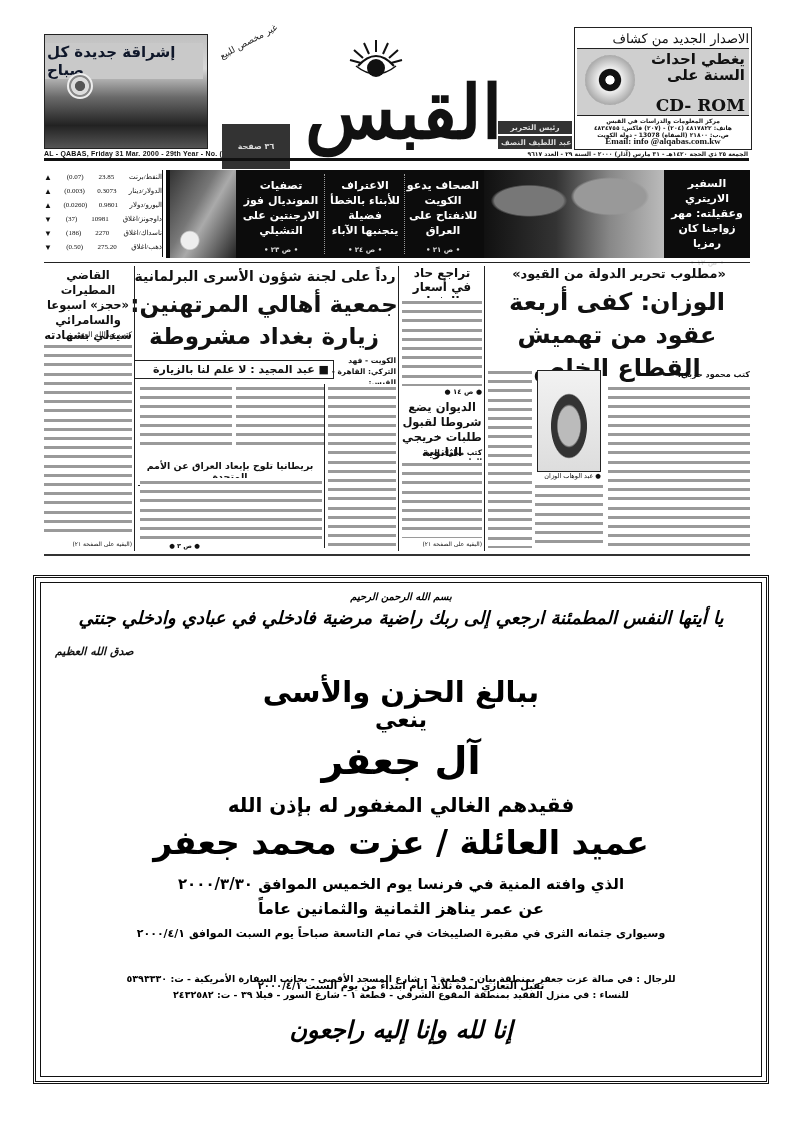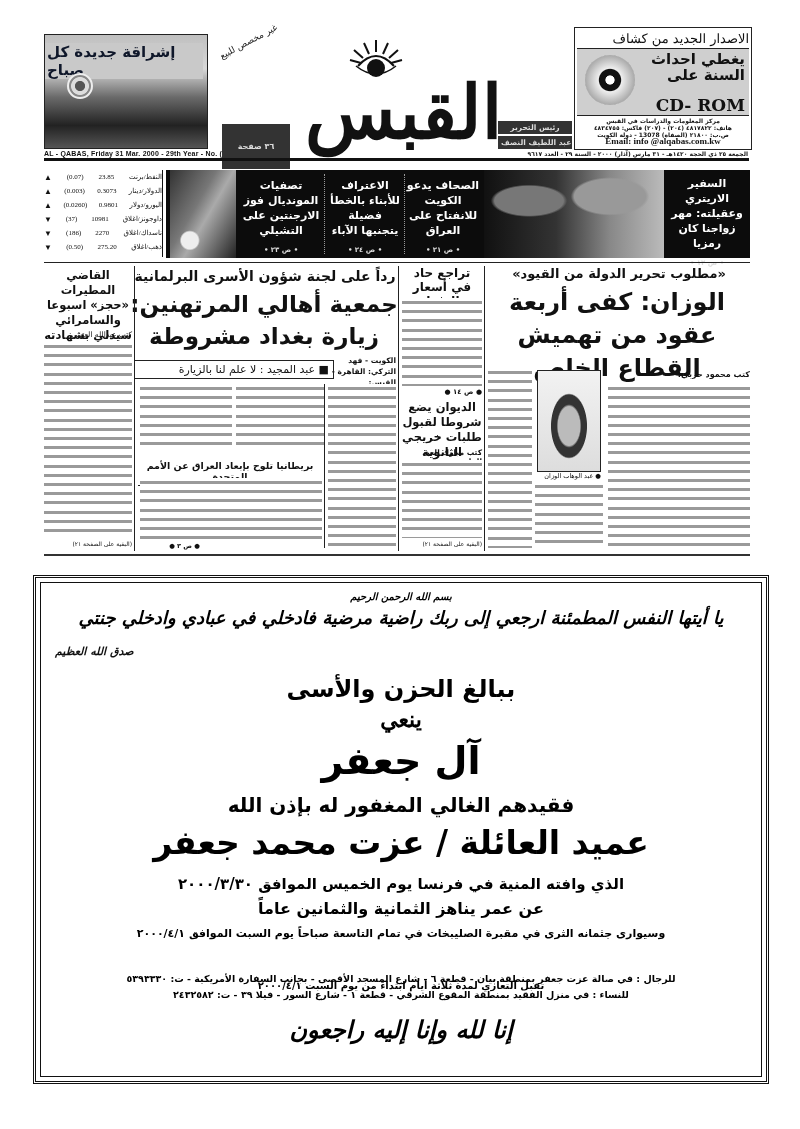--- a/index.html
+++ b/index.html
@@ -181,21 +181,21 @@
 <div class="abs h-big" style="left:402px;top:400px;width:80px;font-size:11.5px;line-height:15px;">الديوان يضع شروطا لقبول طلبات خريجي الثانوية</div>
 <div class="abs rtl" style="left:402px;top:448px;width:80px;font-size:7.5px;font-weight:bold;">كتب مبارك العبد الهادي:</div>
 <div class="col filler" style="left:402px;top:460px;width:80px;height:78px;"></div>
 <div class="abs rtl" style="left:402px;top:540px;width:80px;font-size:6px;">(البقية على الصفحة ٢١)</div>
 
 <div class="vline" style="left:398px;top:266px;height:285px;"></div>
 
 <div class="abs h-big" style="left:134px;top:268px;width:262px;font-size:14px;">رداً على لجنة شؤون الأسرى البرلمانية</div>
 <div class="abs h-big" style="left:130px;top:288px;width:268px;font-size:23px;line-height:32px;">جمعية أهالي المرتهنين: زيارة بغداد مشروطة</div>
 <div class="abs rtl" style="left:328px;top:355px;width:68px;font-size:7.5px;font-weight:bold;line-height:11px;">الكويت - فهد التركي: القاهرة - القبس:</div>
-<div class="abs rtl" style="left:134px;top:360px;width:190px;font-size:11px;font-weight:normal;border:1px solid #222;padding:2px 4px;text-align:right;">■ عبد المجيد : لا علم لنا بالزيارة</div>
+<div class="abs rtl" style="left:134px;top:360px;width:190px;font-size:11px;font-weight:bold;border:1px solid #222;padding:2px 4px;text-align:right;">■ عبد المجيد : لا علم لنا بالزيارة</div>
 <div class="col filler" style="left:328px;top:384px;width:68px;height:164px;"></div>
 <div class="col filler" style="left:236px;top:384px;width:88px;height:64px;"></div>
 <div class="col filler" style="left:140px;top:384px;width:92px;height:64px;"></div>
 <div class="vline" style="left:324px;top:384px;height:164px;"></div>
 <div class="abs h-big" style="left:138px;top:460px;width:184px;font-size:9.5px;border-bottom:1px solid #222;padding-bottom:3px;">بريطانيا تلوح بإبعاد العراق عن الأمم المتحدة</div>
 <div class="col filler" style="left:140px;top:478px;width:182px;height:62px;"></div>
 <div class="abs rtl" style="left:140px;top:542px;width:60px;font-size:6.5px;font-weight:bold;">● ص ٣ ●</div>
 
 <div class="vline" style="left:134px;top:266px;height:285px;"></div>
 
@@ -204,22 +204,22 @@
 <div class="col filler" style="left:44px;top:342px;width:88px;height:196px;"></div>
 <div class="abs rtl" style="left:44px;top:540px;width:88px;font-size:6px;">(البقية على الصفحة ٢١)</div>
 
 <div class="abs hline" style="left:44px;top:554px;width:706px;border-top:2px solid #333;"></div>
 
 <div class="abs ad">
   <div class="ad-inner">
     <div class="ad-line calli" style="top:8px;font-size:10px;">بسم الله الرحمن الرحيم</div>
     <div class="ad-line calli" style="top:24px;font-size:18px;letter-spacing:-0.5px;">يا أيتها النفس المطمئنة ارجعي إلى ربك راضية مرضية فادخلي في عبادي وادخلي جنتي</div>
     <div class="abs calli rtl" style="left:14px;top:62px;font-size:11px;font-weight:bold;">صدق الله العظيم</div>
-    <div class="ad-line" style="top:92px;font-size:24px;text-align:center;">ببالغ الحزن والأسى</div>
-    <div class="ad-line" style="top:124px;font-size:22px;font-family:Liberation Serif, serif;">ينعي</div>
+    <div class="ad-line" style="top:92px;font-size:29px;text-align:center;">ببالغ الحزن والأسى</div>
+    <div class="ad-line" style="top:124px;font-size:22px;">ينعي</div>
     <div class="ad-line" style="top:156px;font-size:38px;letter-spacing:6px;">آل جعفر</div>
     <div class="ad-line" style="top:210px;font-size:20px;">فقيدهم الغالي المغفور له بإذن الله</div>
     <div class="ad-line" style="top:240px;font-size:33px;letter-spacing:2px;">عميد العائلة / عزت محمد جعفر</div>
     <div class="ad-line" style="top:292px;font-size:15px;">الذي وافته المنية في فرنسا يوم الخميس الموافق ٢٠٠٠/٣/٣٠</div>
     <div class="ad-line" style="top:316px;font-size:16px;">عن عمر يناهز الثمانية والثمانين عاماً</div>
     <div class="ad-line" style="top:344px;font-size:11px;">وسيوارى جثمانه الثرى في مقبرة الصليبخات في تمام التاسعة صباحاً يوم السبت الموافق ٢٠٠٠/٤/١</div>
     <div class="ad-line" style="top:372px;font-size:10px;margin-top:25px;">تقبل التعازي لمدة ثلاثة أيام ابتداءً من يوم السبت ٢٠٠٠/٤/١</div>
     <div class="ad-line" style="top:390px;font-size:9.5px;">للرجال : في صالة عزت جعفر بمنطقة بيان - قطعة ٦ - شارع المسجد الأقصى - بجانب السفارة الأمريكية - ت: ٥٣٩٣٣٣٠</div>
     <div class="ad-line" style="top:406px;font-size:9.5px;">للنساء : في منزل الفقيد بمنطقة المقوع الشرقي - قطعة ١ - شارع السور - فيلا ٣٩ - ت: ٢٤٣٢٥٨٢</div>
     <div class="ad-line calli" style="top:432px;font-size:24px;">إنا لله وإنا إليه راجعون</div>

